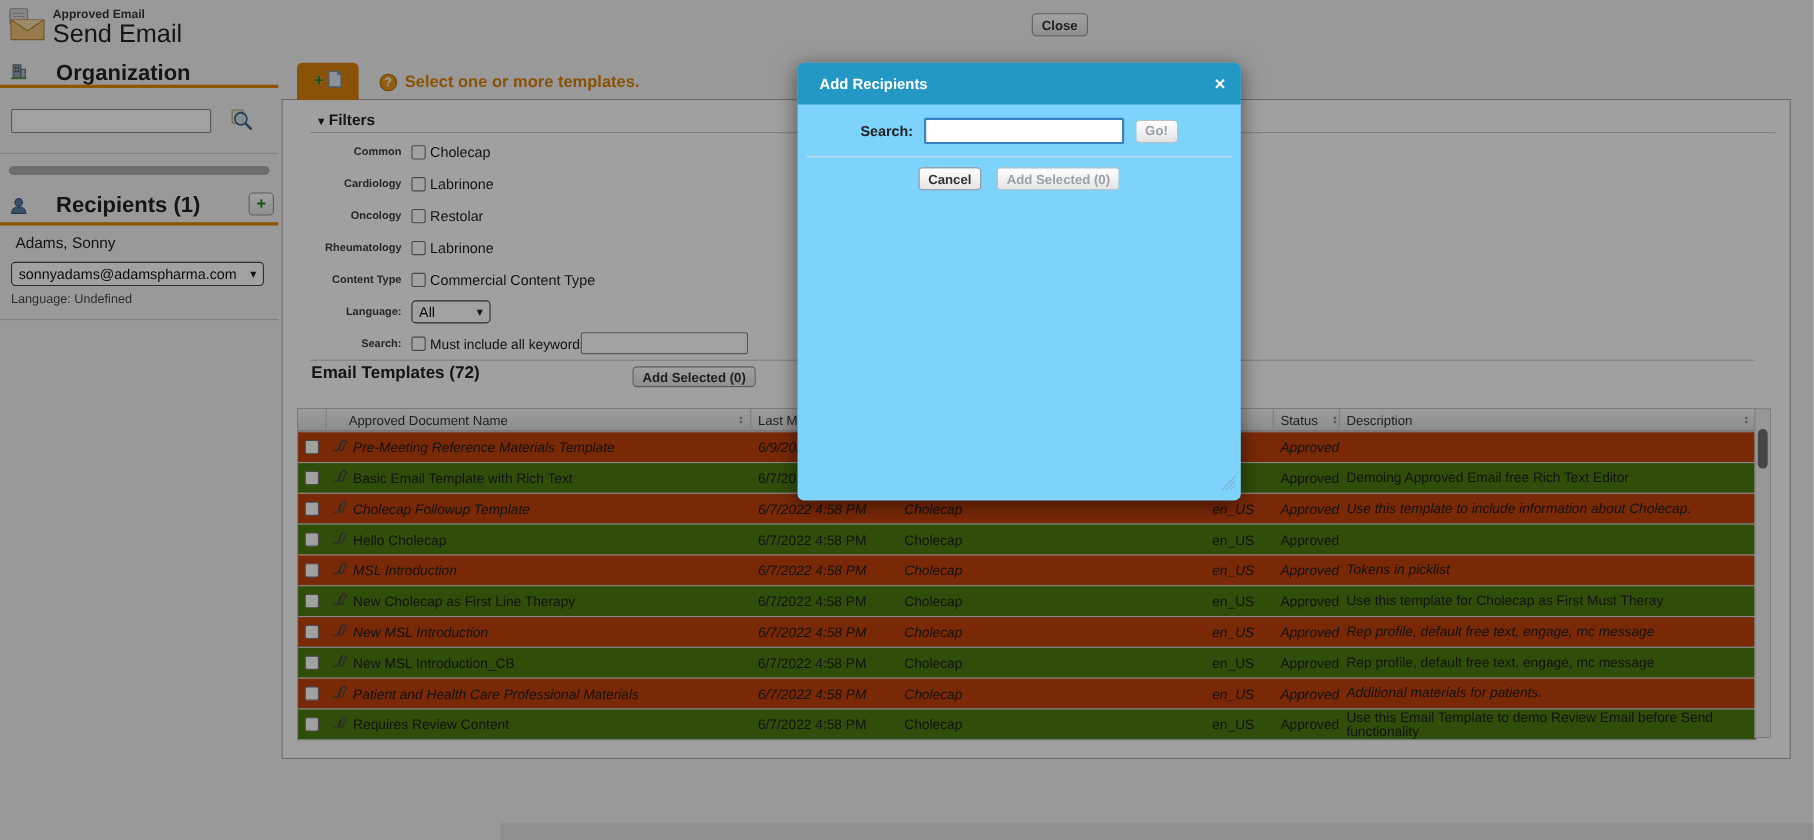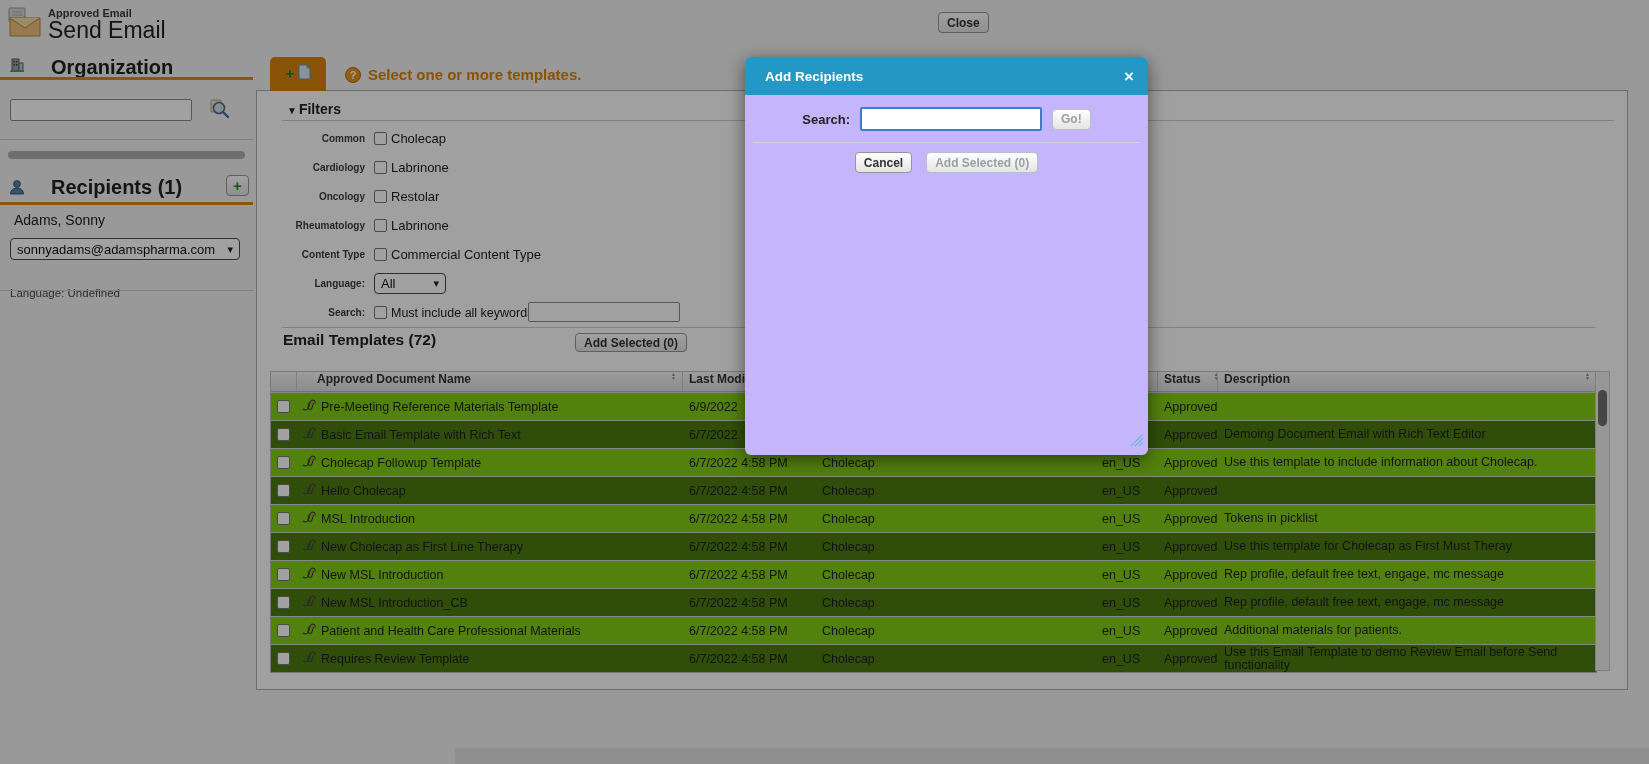--- a/index.html
+++ b/index.html
@@ -52,46 +52,46 @@
   .cb{width:13px;height:13px;background:#fff;border:1px solid #767676;border-radius:2px;box-sizing:border-box;flex:0 0 13px;}
   .f-opt{font-size:13px;color:#1d1d1d;margin-left:4px;}
   .section-hr{left:282px;top:327px;width:1313px;}
   .tmpl-title{left:283px;top:331px;font-size:15.5px;font-weight:bold;}
   .tmpl-add-btn{left:575px;top:333px;height:19px;}
 
   
   .tbl{left:270px;top:371px;width:1325px;border:1px solid #c0c0c0;box-sizing:content-box;}
   .tbl-head{display:grid;grid-template-columns:26px 386px 133px 280px 62px 60px 378px;
             height:19px;background:linear-gradient(#f8f8f8,#dedede);border-bottom:1px solid #b5b5b5;}
-  .th{display:flex;font-size:12px;font-weight:bold;color:#333;
+  .th{display:flex;align-items:center;font-size:12px;font-weight:normal;color:#333;
       padding:0 6px;border-right:1px solid #c9c9c9;box-sizing:border-box;overflow:hidden;white-space:nowrap;gap:13px;}
   .th:last-child{border-right:none;}
   .th.name{padding-left:20px;justify-content:space-between;}
   .th.desc{justify-content:space-between;}
   .sorticon{display:inline-flex;flex-direction:column;line-height:4px;font-size:5px;color:#8a8a8a;}
   .tbl-row{display:grid;grid-template-columns:26px 386px 133px 280px 62px 60px 378px;
            border-top:1px solid #d6d6d6;min-height:27px;}
   .tbl-row:first-of-type{border-top:none;}
-  .tbl-row.odd{background:#84cc16;}
+  .tbl-row.odd{background:#c2410c;font-style:italic;}
   .tbl-row.even{background:#4d7c0f;}
   .td{display:flex;align-items:center;font-size:12.5px;color:#1e1e1e;padding:0 6px;
       box-sizing:border-box;overflow:hidden;white-space:nowrap;}
   .td.namecell{gap:5px;}
   .td.desccell{white-space:normal;line-height:13px;font-size:12.5px;padding-right:10px;}
   .v-scroll{left:1598px;top:390px;width:9px;height:36px;background:#6f6f6f;border-radius:5px;}
   .scroll-gutter{left:1595px;top:371px;width:15px;height:300px;background:#f0f0f0;border:1px solid #c9c9c9;box-sizing:border-box;}
 
   .bottom-strip{left:455px;top:748px;width:1194px;height:16px;background:#e3e3e3;}
 
   
   .overlay{left:0;top:0;width:1649px;height:764px;background:rgba(0,0,0,0.37);z-index:50;}
 
   
-  .modal{left:745px;top:57px;width:403px;height:398px;z-index:100;border-radius:6px;
-         background:#c4b5fd;box-shadow:0 4px 18px rgba(0,0,0,0.5);}
+  .modal{left:725px;top:57px;width:403px;height:398px;z-index:100;border-radius:6px;
+         background:#7dd3fc;box-shadow:0 4px 18px rgba(0,0,0,0.5);}
   .modal-head{height:38px;background:#2498C4;border-radius:6px 6px 0 0;
               display:flex;align-items:center;justify-content:space-between;padding:0 14px 0 20px;box-sizing:border-box;}
   .modal-title{color:#fff;font-size:13.5px;font-weight:bold;}
   .modal-x{color:#f4fbff;font-size:17px;font-weight:bold;line-height:17px;cursor:pointer;}
   .modal-search-row{position:absolute;left:0;top:50px;width:100%;display:flex;align-items:center;justify-content:center;gap:10px;}
   .modal-search-label{font-size:13px;font-weight:bold;color:#222;}
   .modal-search-input{width:170px;height:20px;border:2px solid #3B7FC4;border-radius:2px;background:#fff;
        font-family:"Liberation Sans",sans-serif;font-size:12.5px;padding:0 4px;}
   .modal-hr{position:absolute;left:8px;top:85px;width:387px;height:1px;background:#c6d9e0;}
   .modal-btn-row{position:absolute;left:0;top:95px;width:100%;display:flex;align-items:center;justify-content:center;gap:14px;}
@@ -155,21 +155,21 @@
     </span>
     <div class="abs section-title" style="left:31px;top:176px;">Recipients (1)</div>
     <button class="abs btn" style="left:226px;top:175px;width:23px;height:21px;padding:0;color:#1f8a1f;font-size:15px;">+</button>
     <div class="abs orange-rule" style="left:0;top:202px;width:253px;"></div>
 
     <div class="abs" style="left:14px;top:212px;font-size:14px;">Adams, Sonny</div>
     <div class="abs fake-select" style="left:10px;top:238px;width:230px;height:22px;">
       <span>sonnyadams@adamspharma.com</span>
       <span class="chev">▾</span>
     </div>
-    <div class="abs side-note" style="left:10px;top:266px;margin-top:21px;">Language: Undefined</div>
+    <div class="abs side-note" style="left:10px;top:266px;">Language: Undefined</div>
     <div class="abs divider" style="left:0;top:290px;width:253px;"></div>
   </div>
 
   <div class="abs panel"></div>
 
   <div class="abs tab">
     <span class="plus">+</span>
     <span class="icon">
       <svg width="13" height="16" viewBox="0 0 13 16">
         <path d="M1 1 h8 l3 3 v11 h-11 z" fill="#dce8f5" stroke="#6f93b8"></path>
@@ -292,21 +292,21 @@
           <span class="icon"><svg width="13" height="14" viewBox="0 0 16 16">
               <path d="M12.5 4.5a3 3 0 0 0-6 0v7a4.5 4.5 0 0 1-9 0" transform="translate(1.5,0) rotate(18 8 8)" fill="none" stroke="#444" stroke-width="1.5"></path>
               <path d="M10.5 4.5v6.5a2.5 2.5 0 0 1-5 0V5" transform="translate(1.5,0) rotate(18 8 8)" fill="none" stroke="#444" stroke-width="1.5"></path>
             </svg></span>
           <span>Basic Email Template with Rich Text</span>
         </div>
         <div class="td">6/7/2022</div>
         <div class="td"></div>
         <div class="td"></div>
         <div class="td">Approved</div>
-        <div class="td desccell">Demoing Document Email with Rich Text Editor</div>
+        <div class="td desccell">Demoing Approved Email free Rich Text Editor</div>
       </div>
       <div class="tbl-row odd">
         <div class="td">
           <span class="cb"></span>
         </div>
         <div class="td namecell">
           <span class="icon"><svg width="13" height="14" viewBox="0 0 16 16">
               <path d="M12.5 4.5a3 3 0 0 0-6 0v7a4.5 4.5 0 0 1-9 0" transform="translate(1.5,0) rotate(18 8 8)" fill="none" stroke="#444" stroke-width="1.5"></path>
               <path d="M10.5 4.5v6.5a2.5 2.5 0 0 1-5 0V5" transform="translate(1.5,0) rotate(18 8 8)" fill="none" stroke="#444" stroke-width="1.5"></path>
             </svg></span>
@@ -422,21 +422,21 @@
       </div>
       <div class="tbl-row even">
         <div class="td">
           <span class="cb"></span>
         </div>
         <div class="td namecell">
           <span class="icon"><svg width="13" height="14" viewBox="0 0 16 16">
               <path d="M12.5 4.5a3 3 0 0 0-6 0v7a4.5 4.5 0 0 1-9 0" transform="translate(1.5,0) rotate(18 8 8)" fill="none" stroke="#444" stroke-width="1.5"></path>
               <path d="M10.5 4.5v6.5a2.5 2.5 0 0 1-5 0V5" transform="translate(1.5,0) rotate(18 8 8)" fill="none" stroke="#444" stroke-width="1.5"></path>
             </svg></span>
-          <span>Requires Review Template</span>
+          <span>Requires Review Content</span>
         </div>
         <div class="td">6/7/2022 4:58 PM</div>
         <div class="td">Cholecap</div>
         <div class="td">en_US</div>
         <div class="td">Approved</div>
         <div class="td desccell">Use this Email Template to demo Review Email before Send functionality</div>
       </div>
     </div>
   <div class="abs scroll-gutter"></div>
   <div class="abs v-scroll"></div>

